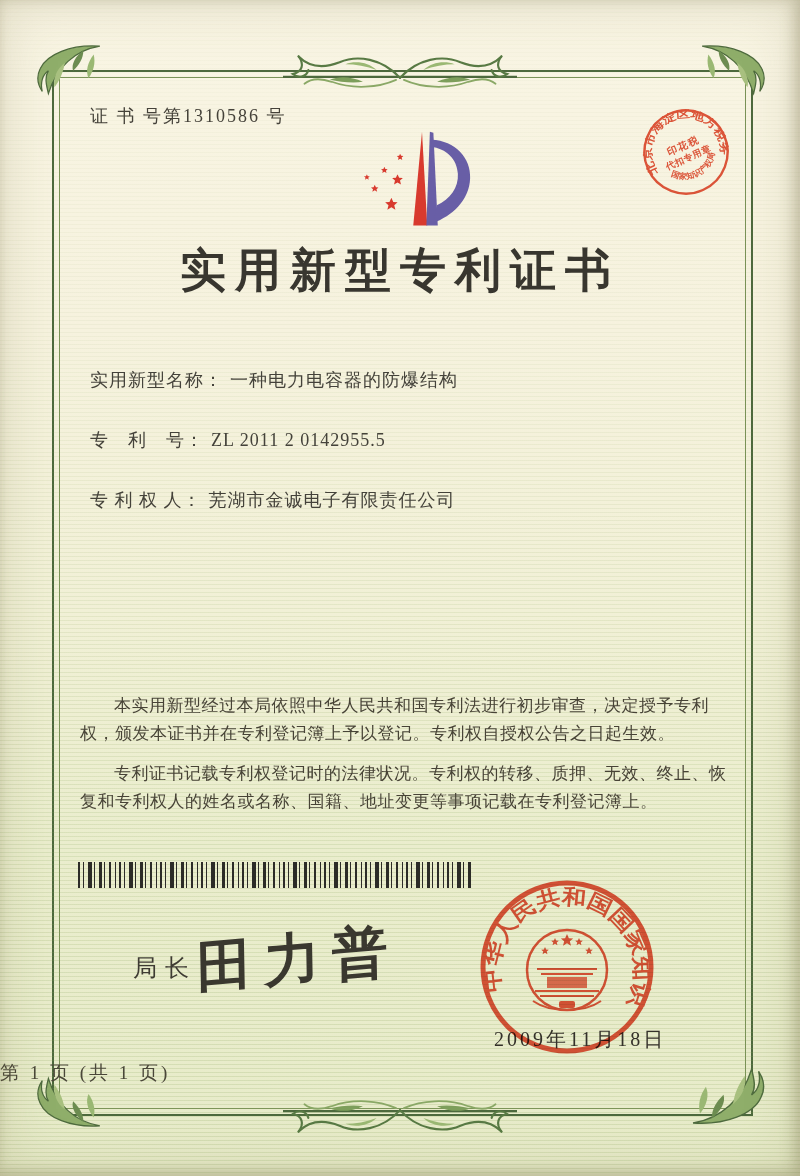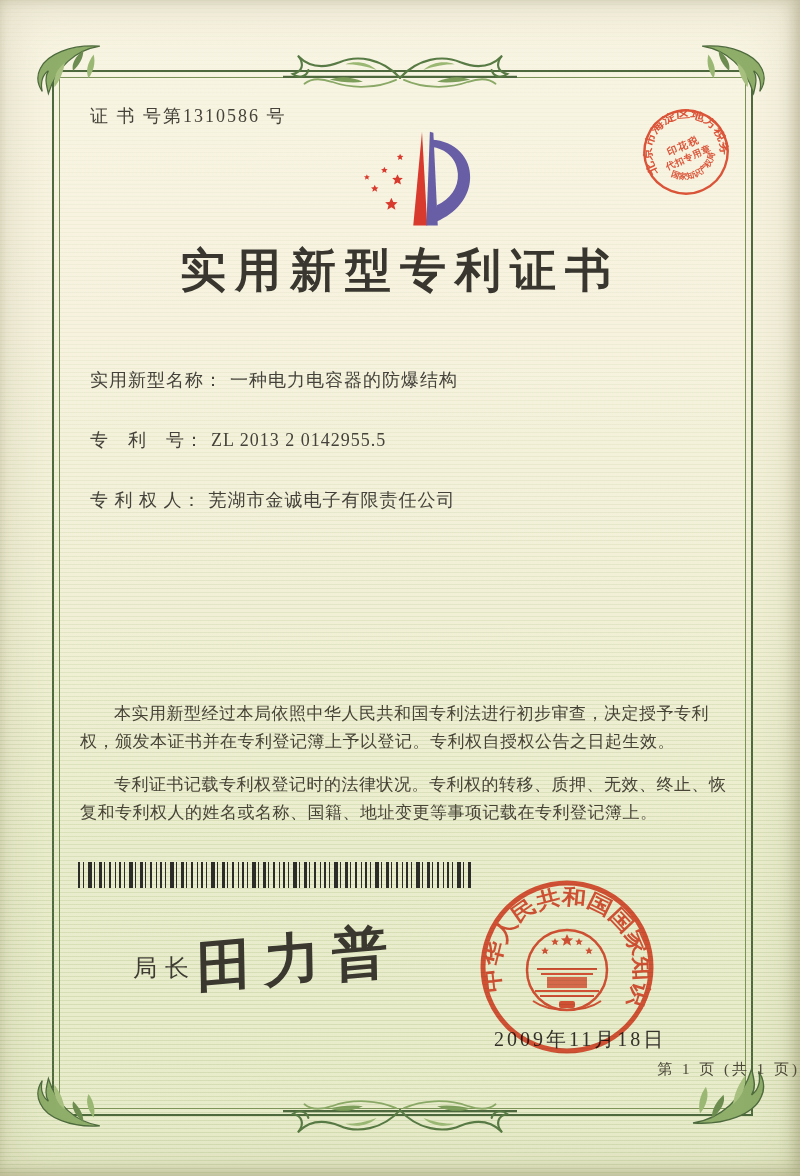--- a/index.html
+++ b/index.html
@@ -36,37 +36,37 @@
 
   .cert-no{position:absolute;left:90px;top:104px;font-size:18px;letter-spacing:2px;color:#45423a;z-index:5;}
   .logo{position:absolute;left:338px;top:126px;width:140px;height:106px;z-index:5;}
   .tax-stamp{position:absolute;left:634px;top:100px;width:104px;height:104px;transform:rotate(-24deg);opacity:.92;mix-blend-mode:multiply;z-index:6;}
   .title{position:absolute;left:0;top:240px;width:100%;text-align:center;font-size:46px;font-weight:700;letter-spacing:9px;color:#38362f;z-index:5;}
   .fields{position:absolute;left:90px;top:344px;z-index:5;margin-top:24px;}
   .field-row{height:60px;font-size:18px;color:#44423a;white-space:nowrap;}
   .f-label{white-space:pre;letter-spacing:1px;}
   .f-value{margin-left:7px;letter-spacing:1px;}
   .paras{position:absolute;left:80px;top:684px;width:650px;z-index:5;}
-  .paras p{margin:16px 0 13px 0;font-size:17px;line-height:27.5px;color:#474336;text-indent:2em;letter-spacing:.5px;}
+  .paras p{margin:8px 0 13px 0;font-size:17px;line-height:27.5px;color:#474336;text-indent:2em;letter-spacing:.5px;}
   .barcode{position:absolute;left:78px;top:862px;width:393px;height:26px;z-index:5;
     background:repeating-linear-gradient(90deg,
       #2c2c28 0 2px, transparent 2px 5px,
       #2c2c28 5px 6px, transparent 6px 10px,
       #2c2c28 10px 14px, transparent 14px 16px,
       #2c2c28 16px 17px, transparent 17px 21px,
       #2c2c28 21px 24px, transparent 24px 26px,
       #2c2c28 26px 27px, transparent 27px 31px,
       #2c2c28 31px 33px, transparent 33px 37px,
       #2c2c28 37px 38px, transparent 38px 41px);
   }
   .director{position:absolute;left:133px;top:952px;font-size:24px;letter-spacing:8px;color:#3e3b33;z-index:5;}
   .signature{position:absolute;left:196px;top:922px;font-size:56px;font-weight:600;letter-spacing:12px;color:#3a382f;transform:rotate(-5deg) skewX(-4deg);z-index:5;}
   .seal{position:absolute;left:477px;top:877px;width:180px;height:180px;opacity:.9;mix-blend-mode:multiply;z-index:7;}
   .issue-date{position:absolute;left:494px;top:1026px;font-size:20px;letter-spacing:3px;color:#34312a;z-index:6;}
-  .page-footer{position:absolute;left:0;top:1060px;width:100%;text-align:right;font-size:15px;letter-spacing:3px;color:#4a4739;z-index:5;}
+  .page-footer{position:absolute;left:0;top:1060px;width:100%;text-align:left;font-size:19px;letter-spacing:3px;color:#4a4739;z-index:5;}
   .defs-hidden{position:absolute;width:0;height:0;overflow:hidden;}
 </style>
 </head>
 <body>
 
 <svg class="defs-hidden" xmlns="http://www.w3.org/2000/svg" aria-hidden="true">
   <defs>
     <symbol id="star" viewBox="-10 -10 20 20">
       <polygon points="0,-10 2.9,-3.6 9.5,-3.1 4.4,1.3 6.1,8.1 0,4.4 -6.1,8.1 -4.4,1.3 -9.5,-3.1 -2.9,-3.6"></polygon>
     </symbol>
@@ -144,21 +144,21 @@
     <text x="75" y="88" text-anchor="middle" font-size="13" letter-spacing="1" fill="#e14a2f" font-weight="700">代扣专用章</text>
   </svg>
 
   <div class="title">实用新型专利证书</div>
 
   <div class="fields">
     <div class="field-row">
       <span class="f-label">实用新型名称：</span><span class="f-value">一种电力电容器的防爆结构</span>
     </div>
     <div class="field-row">
-      <span class="f-label">专　利　号：</span><span class="f-value">ZL 2013 2 0142955.5</span>
+      <span class="f-label">专　利　号：</span><span class="f-value">ZL 2011 2 0142955.5</span>
     </div>
     <div class="field-row">
       <span class="f-label">专 利 权 人：</span><span class="f-value">芜湖市金诚电子有限责任公司</span>
     </div>
   </div>
 
   <div class="paras">
     <p>本实用新型经过本局依照中华人民共和国专利法进行初步审查，决定授予专利权，颁发本证书并在专利登记簿上予以登记。专利权自授权公告之日起生效。</p>
     <p>专利证书记载专利权登记时的法律状况。专利权的转移、质押、无效、终止、恢复和专利权人的姓名或名称、国籍、地址变更等事项记载在专利登记簿上。</p>
   </div>

